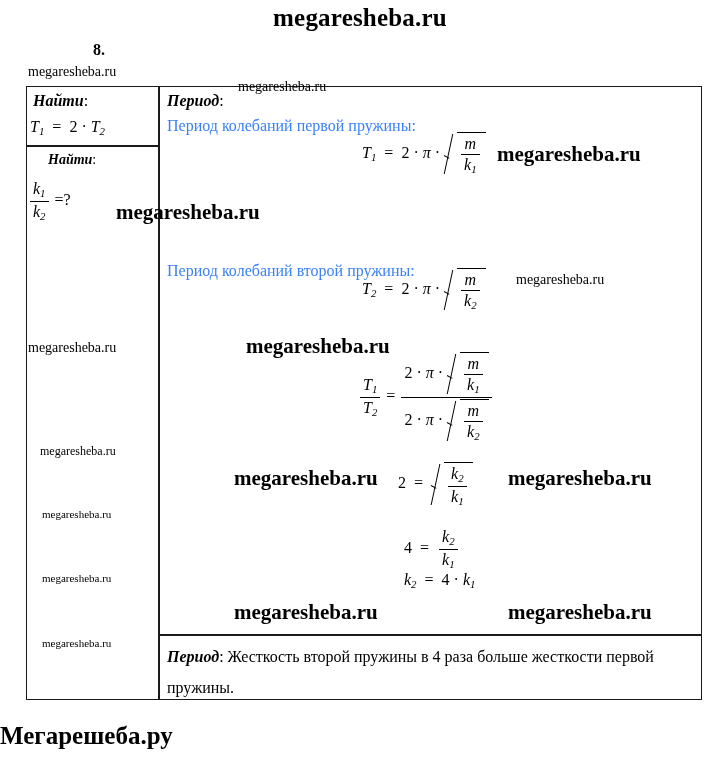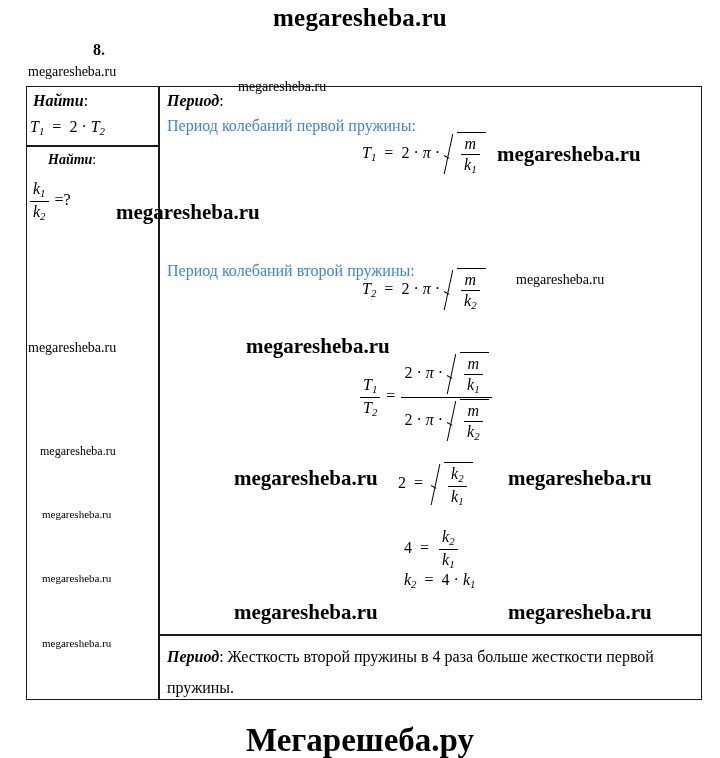--- a/index.html
+++ b/index.html
@@ -32,24 +32,23 @@
     font-weight: bold;
     font-size: 25px;
     letter-spacing: 0.2px;
     color: #000;
   }
   .bottom-banner {
     position: absolute;
     top: 722px;
     left: 0;
     width: 720px;
-    text-align: center;
-    font-family: "Liberation Serif", serif;
-    font-weight: bold;
-    font-size: 33px;
+    font-family: "Liberation Serif", serif;
+    font-weight: bold;
+    font-size: 25px;
     color: #000;
   }
   
   .task-number {
     position: absolute;
     top: 41px;
     left: 93px;
     font-weight: bold;
     font-size: 16px;
   }

